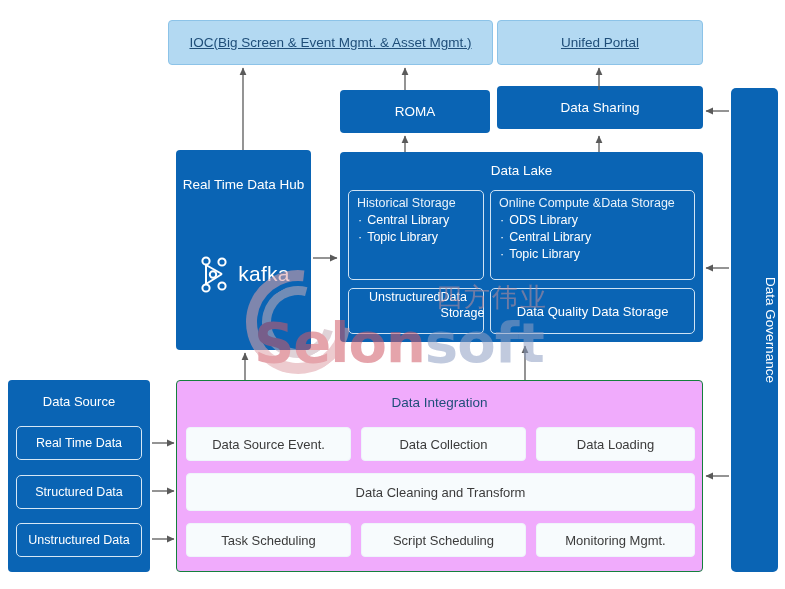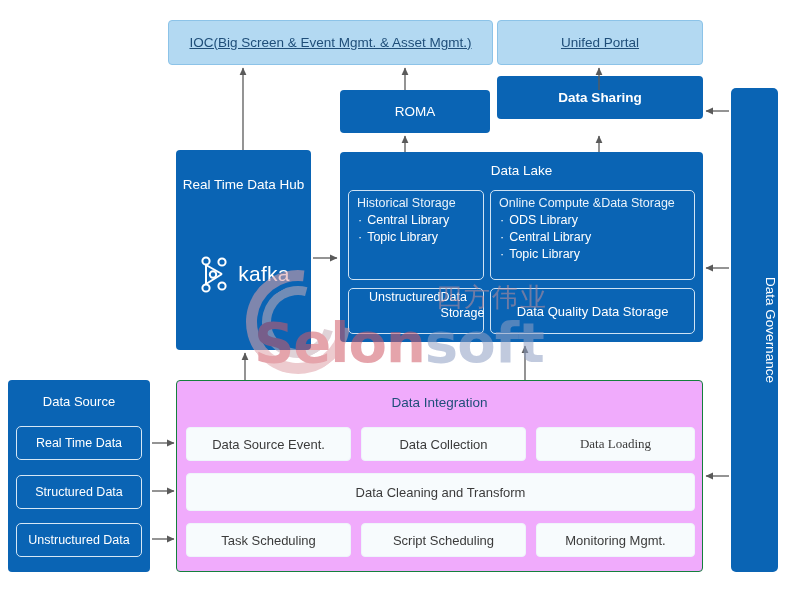--- a/index.html
+++ b/index.html
@@ -74,21 +74,21 @@
     background: #0a64b4;
     border-radius: 4px;
     color: #ffffff;
     font-size: 13.5px;
   }
 
   
   #ioc        { left: 168px; top: 20px;  width: 325px; height: 45px; }
   #portal     { left: 497px; top: 20px;  width: 206px; height: 45px; }
   #roma       { left: 340px; top: 90px;  width: 150px; height: 43px; }
-  #sharing    { left: 497px; top: 76px;  width: 206px; height: 43px; font-weight: bold; }
+  #sharing    { left: 497px; top: 86px;  width: 206px; height: 43px; }
 
   #rtdh       { left: 176px; top: 150px; width: 135px; height: 200px;
                 display: block; border-radius: 4px; }
   #rtdh .title { position: absolute; left: 0; right: 0; top: 27px;
                  text-align: center; font-size: 13.5px; color: #fff; }
   #rtdh .kafka-wrap {
     position: absolute; left: 0; right: 0; top: 105px;
     display: flex; align-items: center; justify-content: center; gap: 7px; text-align: center;
   }
   #rtdh .kafka-word { font-size: 21px; color: #ffffff; letter-spacing: .3px; }
@@ -140,21 +140,21 @@
   #dint .di-title { position: absolute; left: 0; right: 0; top: 14px;
                     text-align: center; font-size: 13.5px; color: #1f4e79; }
   .di-cell {
     position: absolute; height: 34px;
     background: #f7fbfd; border: 1px solid #eef5fa; border-radius: 4px;
     display: flex; align-items: center; justify-content: center;
     color: #3b3b3b; font-size: 13px;
   }
   #di-r0c0 { left: 9px;  top: 46px;  width: 165px; }
   #di-r0c1 { left: 184px; top: 46px; width: 165px; }
-  #di-r0c2 { left: 359px; top: 46px; width: 159px; font-family: Liberation Serif, serif; }
+  #di-r0c2 { left: 359px; top: 46px; width: 159px; }
   #di-wide { left: 9px;  top: 92px;  width: 509px; height: 38px; }
   #di-r2c0 { left: 9px;  top: 142px; width: 165px; }
   #di-r2c1 { left: 184px; top: 142px; width: 165px; }
   #di-r2c2 { left: 359px; top: 142px; width: 159px; }
 
   
   #gov { left: 731px; top: 88px; width: 47px; height: 484px;
          background: #0a64b4; border-radius: 5px; }
   #gov .gov-label {
     position: absolute; left: 0; right: 0; top: 50%;

